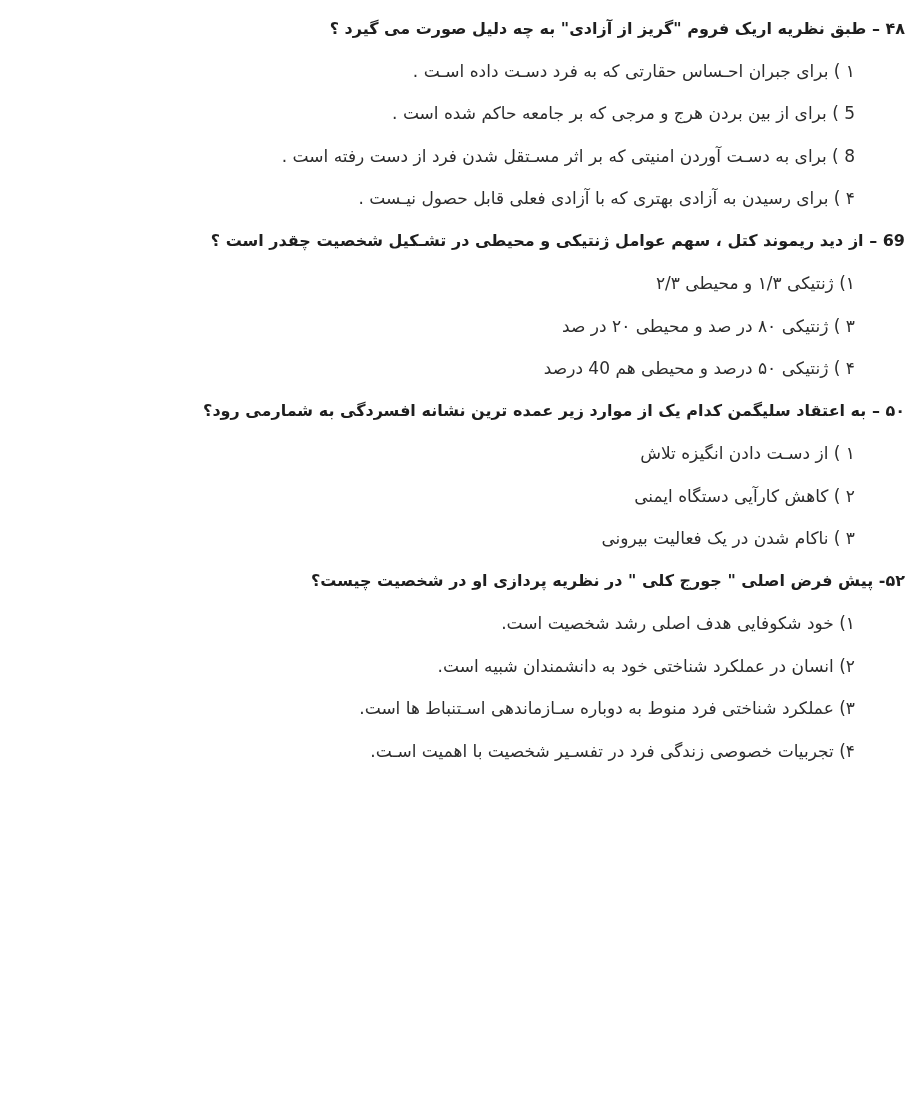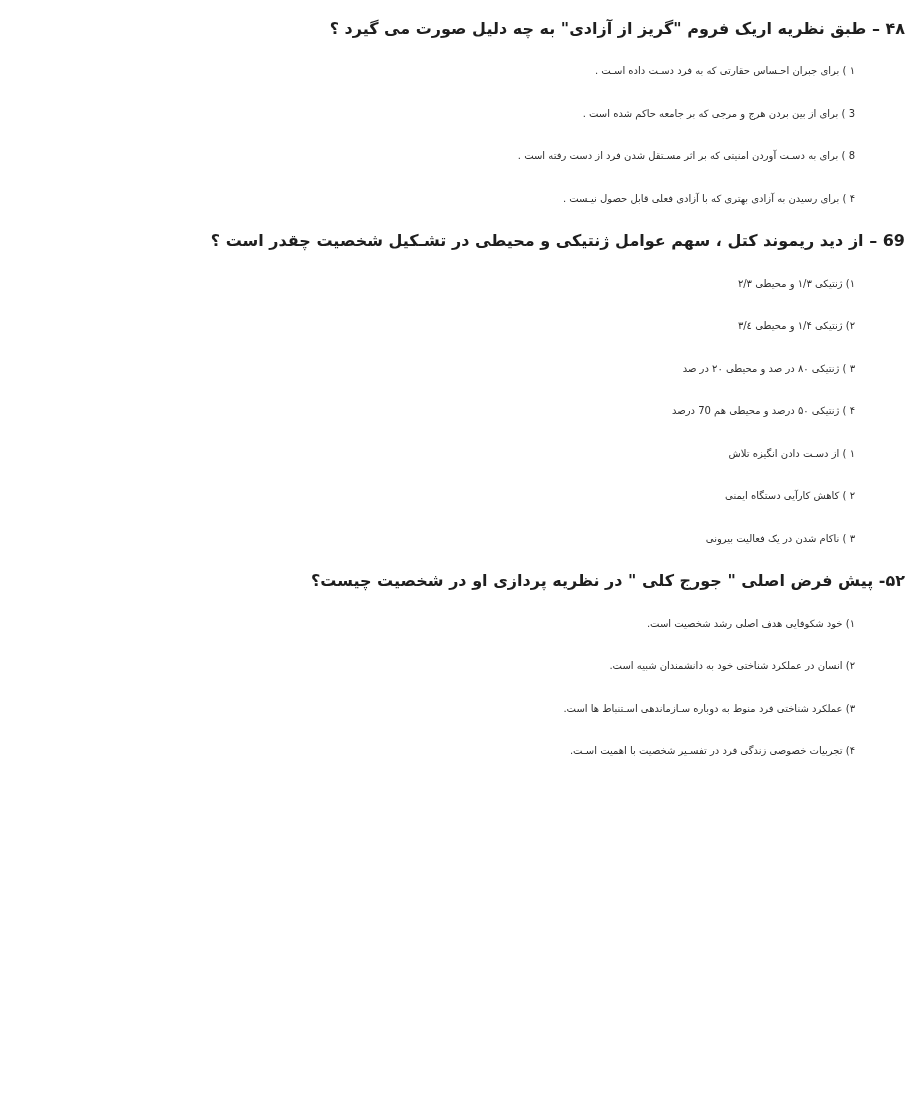--- a/index.html
+++ b/index.html
@@ -28,47 +28,47 @@
     white-space: nowrap;
   }
   .question {
     font-weight: bold;
     font-size: 16px;
     color: var(--ink, #1f1f1f);
     letter-spacing: 0.1px;
   }
   .option {
     padding-right: 50px;
-    font-size: 10px;
+    font-size: 17px;
     font-weight: normal;
     color: var(--ink-soft, #2d2d2d);
   }
 </style>
 </head>
 <body>
 
 <div class="page">
 
   <div>
     <div class="line question">۴۸ – طبق نظریه اریک فروم "گریز از آزادی" به چه دلیل صورت می گیرد ؟</div>
     <div class="line option">۱ ) برای جبران احـساس حقارتی که به فرد دسـت داده اسـت .</div>
-    <div class="line option">3 ) برای از بین بردن هرج و مرجی که بر جامعه حاکم شده است .</div>
+    <div class="line option">5 ) برای از بین بردن هرج و مرجی که بر جامعه حاکم شده است .</div>
     <div class="line option">8 ) برای به دسـت آوردن امنیتی که بر اثر مسـتقل شدن فرد از دست رفته است .</div>
     <div class="line option">۴ ) برای رسیدن به آزادی بهتری که با آزادی فعلی قابل حصول نیـست .</div>
   </div>
 
   <div>
     <div class="line question">69 – از دید ریموند کتل ، سهم عوامل ژنتیکی و محیطی در تشـکیل شخصیت چقدر است ؟</div>
     <div class="line option">۱) ژنتیکی  ۱/۳  و محیطی  ۲/۳</div>
-    <div class="line option">۲) ژنتیکی ۱/۴  و محیطی  ۳/٤</div>
     <div class="line option">۳ ) ژنتیکی ۸۰ در صد و محیطی ۲۰ در صد</div>
-    <div class="line option">۴ ) ژنتیکی ۵۰ درصد و محیطی هم 70 درصد</div>
+    <div class="line option">۴ ) ژنتیکی ۵۰ درصد و محیطی هم 40 درصد</div>
   </div>
 
   <div>
+    <div class="line question">۵۰ – به اعتقاد سلیگمن کدام یک از موارد زیر عمده ترین نشانه افسردگی به شمارمی رود؟</div>
     <div class="line option">۱ ) از دسـت دادن انگیزه تلاش</div>
     <div class="line option">۲ ) کاهش کارآیی دستگاه ایمنی</div>
     <div class="line option">۳ ) ناکام شدن در یک فعالیت بیرونی</div>
   </div>
 
 
   <div>
     <div class="line question">۵۲- پیش فرض اصلی " جورج کلی " در نظریه پردازی او در شخصیت چیست؟</div>
     <div class="line option">۱) خود شکوفایی هدف اصلی رشد شخصیت است.</div>
     <div class="line option">۲) انسان در عملکرد شناختی خود به دانشمندان شبیه است.</div>

